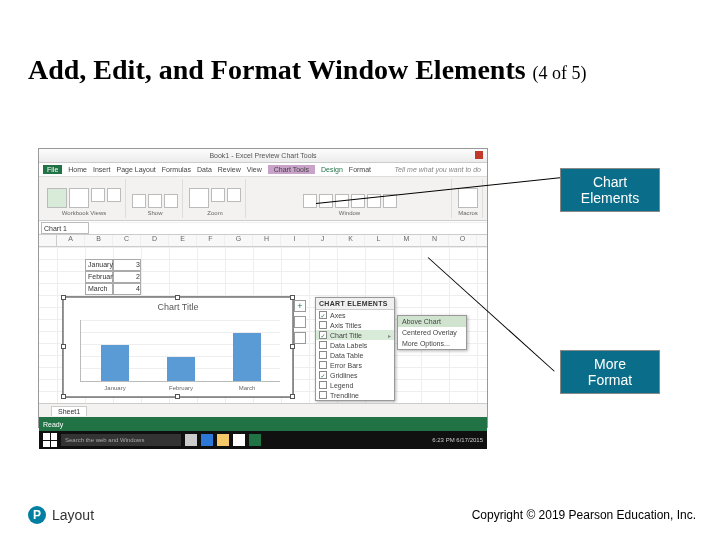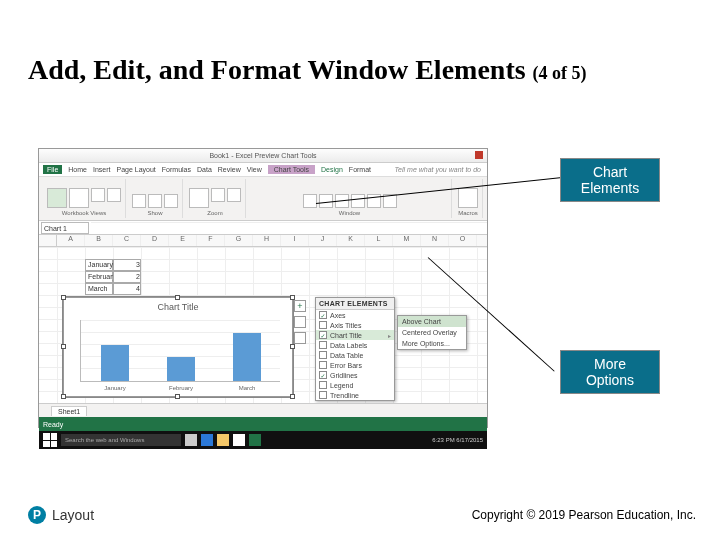--- a/index.html
+++ b/index.html
@@ -15,21 +15,21 @@
     position: absolute;
     top: 54px;
     left: 28px;
     font-family: "Times New Roman", serif;
     font-size: 28px;
     font-weight: bold;
     color: #000;
   }
   .slide-title .counter {
     font-size: 18px;
-    font-weight: bold;
+    font-weight: normal;
   }
   .screenshot {
     position: absolute;
     top: 148px;
     left: 38px;
     width: 450px;
     height: 280px;
     background: #fff;
     border: 1px solid #999;
     font-size: 8px;
@@ -492,26 +492,26 @@
     <div class="ticon excel"></div>
     <div class="spacer"></div>
     <div class="clock">6:23 PM
 6/17/2015</div>
   </div>
 </div>
 
 <div class="callout-line" style="left:316px; top:203px; width:250px; transform:rotate(-6deg);"></div>
 <div class="callout-line" style="left:428px; top:257px; width:170px; transform:rotate(42deg);"></div>
 
-<div class="callout" style="left:560px; top:158px;">
+<div class="callout" style="left:560px; top:168px;">
   <span style="white-space:pre-line">Chart
 Elements</span>
 </div>
 <div class="callout" style="left:560px; top:350px;">
   <span style="white-space:pre-line">More
-Options</span>
+Format</span>
 </div>
 
 <div class="pearson-logo">
   <div class="p-icon">P</div>
   <span>Layout</span>
 </div>
 <div class="copyright">Copyright © 2019 Pearson Education, Inc.</div>
 
 </body></html>

